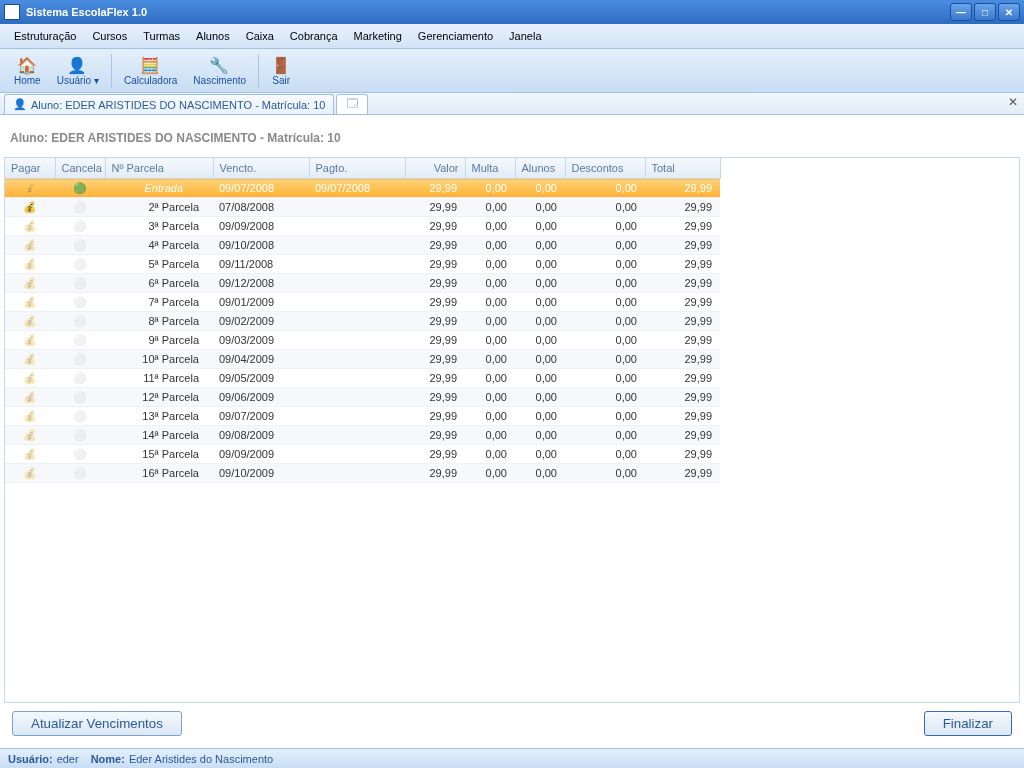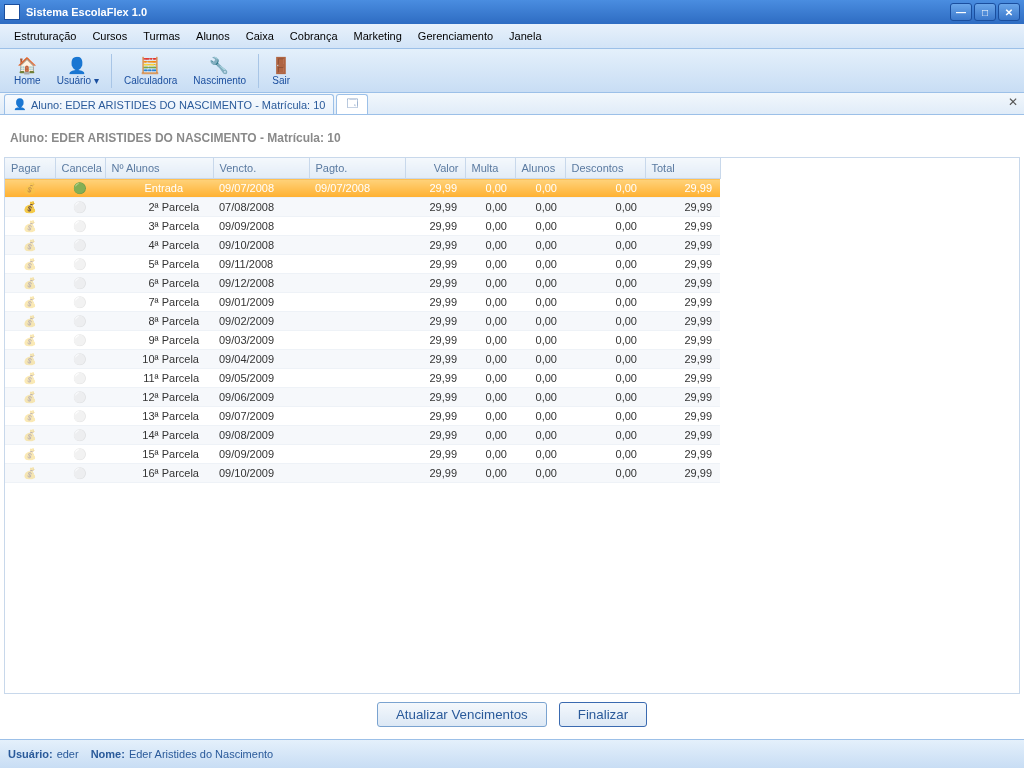--- a/index.html
+++ b/index.html
@@ -158,47 +158,47 @@
   color: #333;
 }
 tbody tr:nth-child(even):not(.selected) td { background: #f6f8fb; }
 tr.selected td {
   background: linear-gradient(#ffd27a, #ffb030);
   color: #fff;
 }
 .col-pagar, .col-cancela { text-align: center; }
 .col-num { text-align: right; padding-right: 8px; }
 .col-parcela { text-align: right; padding-right: 14px; color: #333; }
-tr.selected .col-parcela { color: #fff; padding-right: 30px; }
+tr.selected .col-parcela { color: #fff; padding-right: 30px; font-style: italic; }
 .ibtn {
   width: 16px; height: 14px;
   display: inline-flex;
   align-items: center;
   justify-content: center;
   filter: grayscale(0.2);
 }
 .ibtn.disabled { opacity: 0.4; }
 .footer-buttons {
   display: flex;
-  justify-content: center;
+  justify-content: space-between;
   gap: 12px;
   padding: 8px;
 }
 .btn {
   background: linear-gradient(#f4f8fc, #dce8f5);
   border: 1px solid #7aa3d0;
   border-radius: 3px;
   padding: 4px 18px;
   color: #2a5a9a;
   cursor: pointer;
 }
 .btn.primary { border: 1px solid #3a6ab0; }
 .statusbar {
   background: linear-gradient(#e4f0fb, #c8ddf4);
-  height: 29px;
+  height: 20px;
   border-top: 1px solid #9cc0e8;
   display: flex;
   align-items: center;
   padding: 0 8px;
   color: #2a5a9a;
 }
 .statusbar b { color: #2a5a9a; font-weight: bold; margin-right: 4px; }
 .statusbar span.val { margin-right: 12px; color: #2a5a9a; text-align: center; }
 </style>
 </head>
@@ -276,21 +276,21 @@
           <col style="width:60px">
         <col style="width:50px">
           <col style="width:50px">
           <col style="width:80px">
           <col style="width:75px">
       </colgroup>
       <thead>
         <tr>
           <th>Pagar</th>
           <th>Cancela</th>
-          <th>Nº Alunos</th>
+          <th>Nº Parcela</th>
           <th>Vencto.</th>
           <th>Pagto.</th>
           <th style="text-align:right">Valor</th>
           <th>Multa</th>
           <th>Alunos</th>
           <th>Descontos</th>
           <th>Total</th>
         </tr>
       </thead>
       <tbody id="grid-body">

